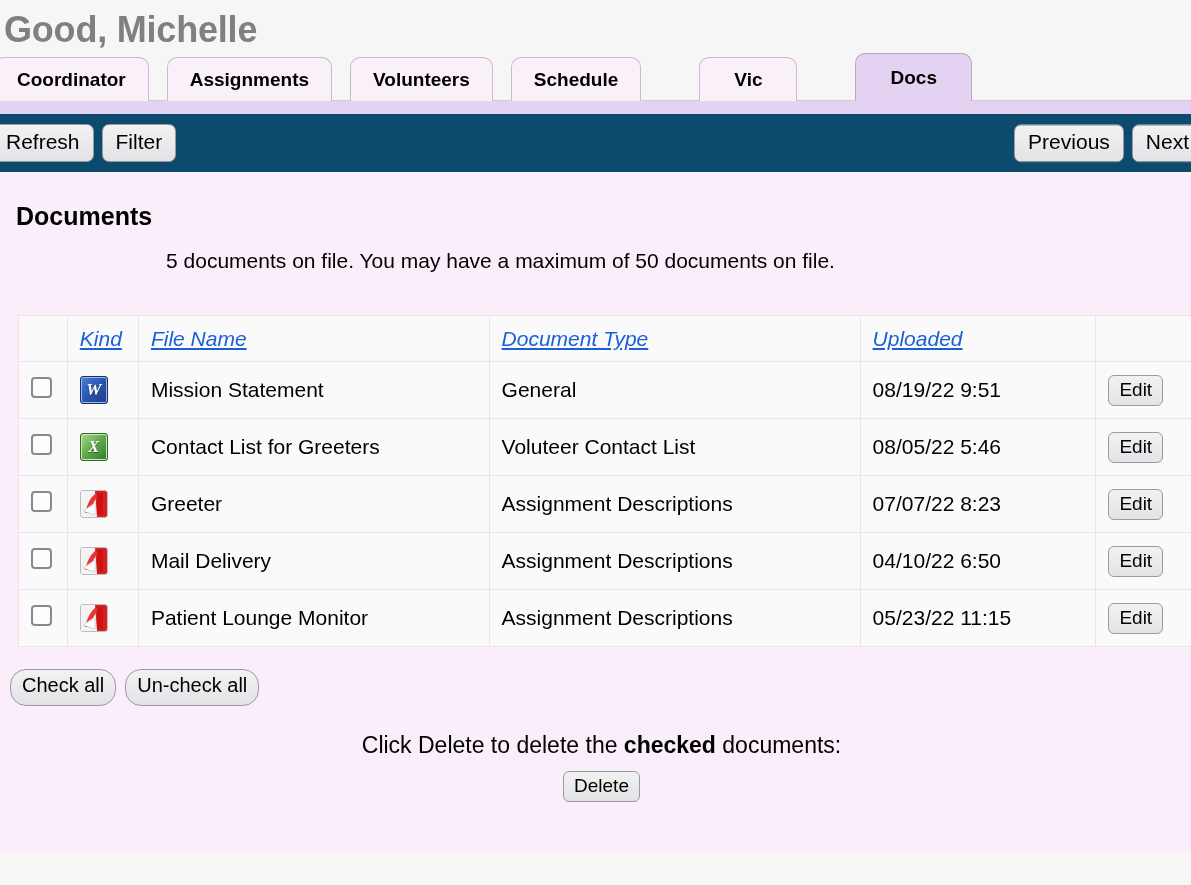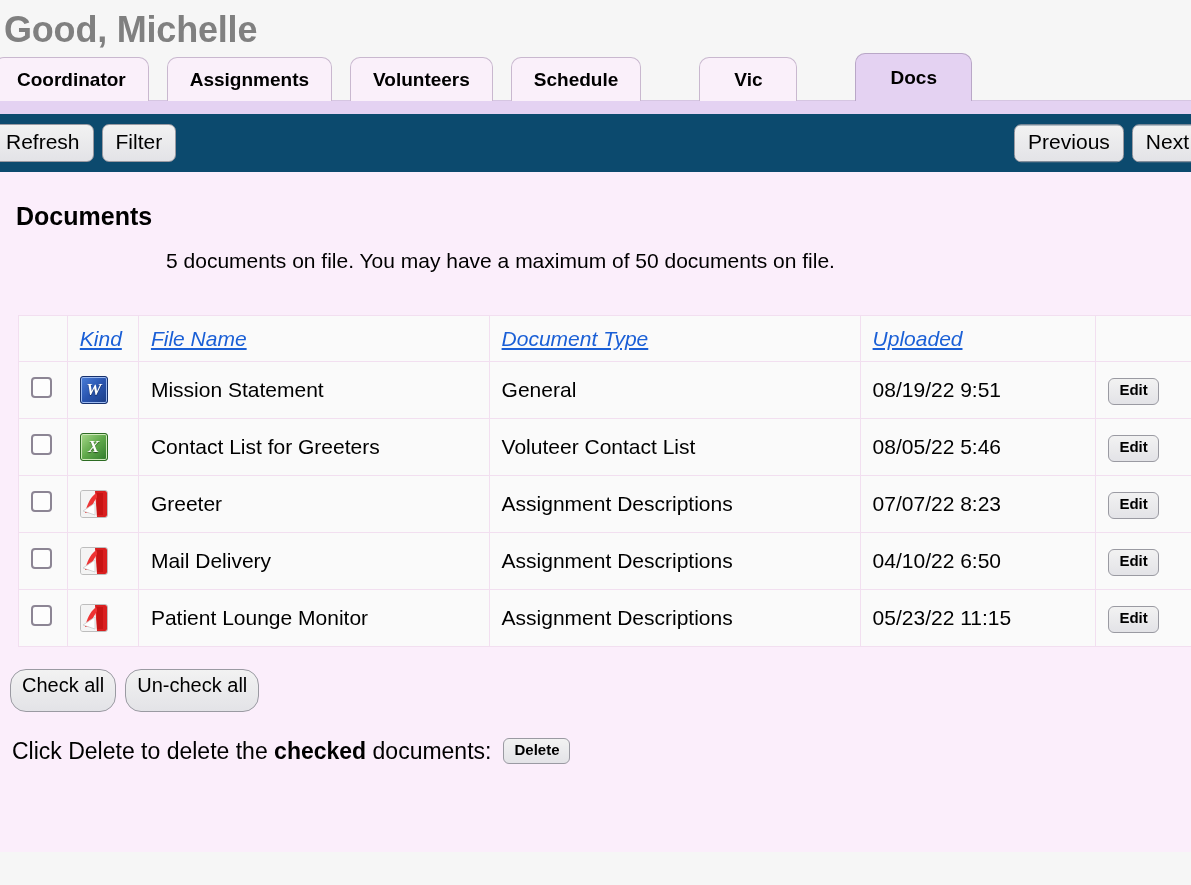--- a/index.html
+++ b/index.html
@@ -85,28 +85,27 @@
     background: linear-gradient(#f2f2f2, #e3e3e7);
     border: 1px solid #9a9aa2;
     border-radius: 7px;
     padding: 5px 13px 7px;
     line-height: 1.12;
     cursor: pointer;
     white-space: nowrap;
   }
   .btn.small {
     font-size: 20px;
-    padding: 4px 11px 14px;
+    padding: 4px 11px 8px;
     border-radius: 16px;
   }
   .btn.tiny {
-    font-size: 15px;
+    font-size: 19px;
     padding: 3px 10px 5px;
     border-radius: 6px;
-    font-weight: bold;
   }
 
   
   .content {
     background: #fbeefb;
     height: 680px;
     padding: 0;
     position: relative;
   }
 
@@ -207,20 +206,21 @@
   
   .bottom-btns {
     display: flex; gap: 9px;
     padding: 22px 0 0 10px;
   }
   .delete-row {
     display: flex; align-items: center; gap: 12px;
     padding: 26px 0 0 12px;
     font-size: 23px;
     color: #000;
+    flex-direction: column;
   }
   .delete-row b { font-weight: bold; }
 </style>
 </head>
 <body>
 
 <div class="page-title">Good, Michelle</div>
 
 <div class="tabbar" id="tabbar">
     <div class="tab">

